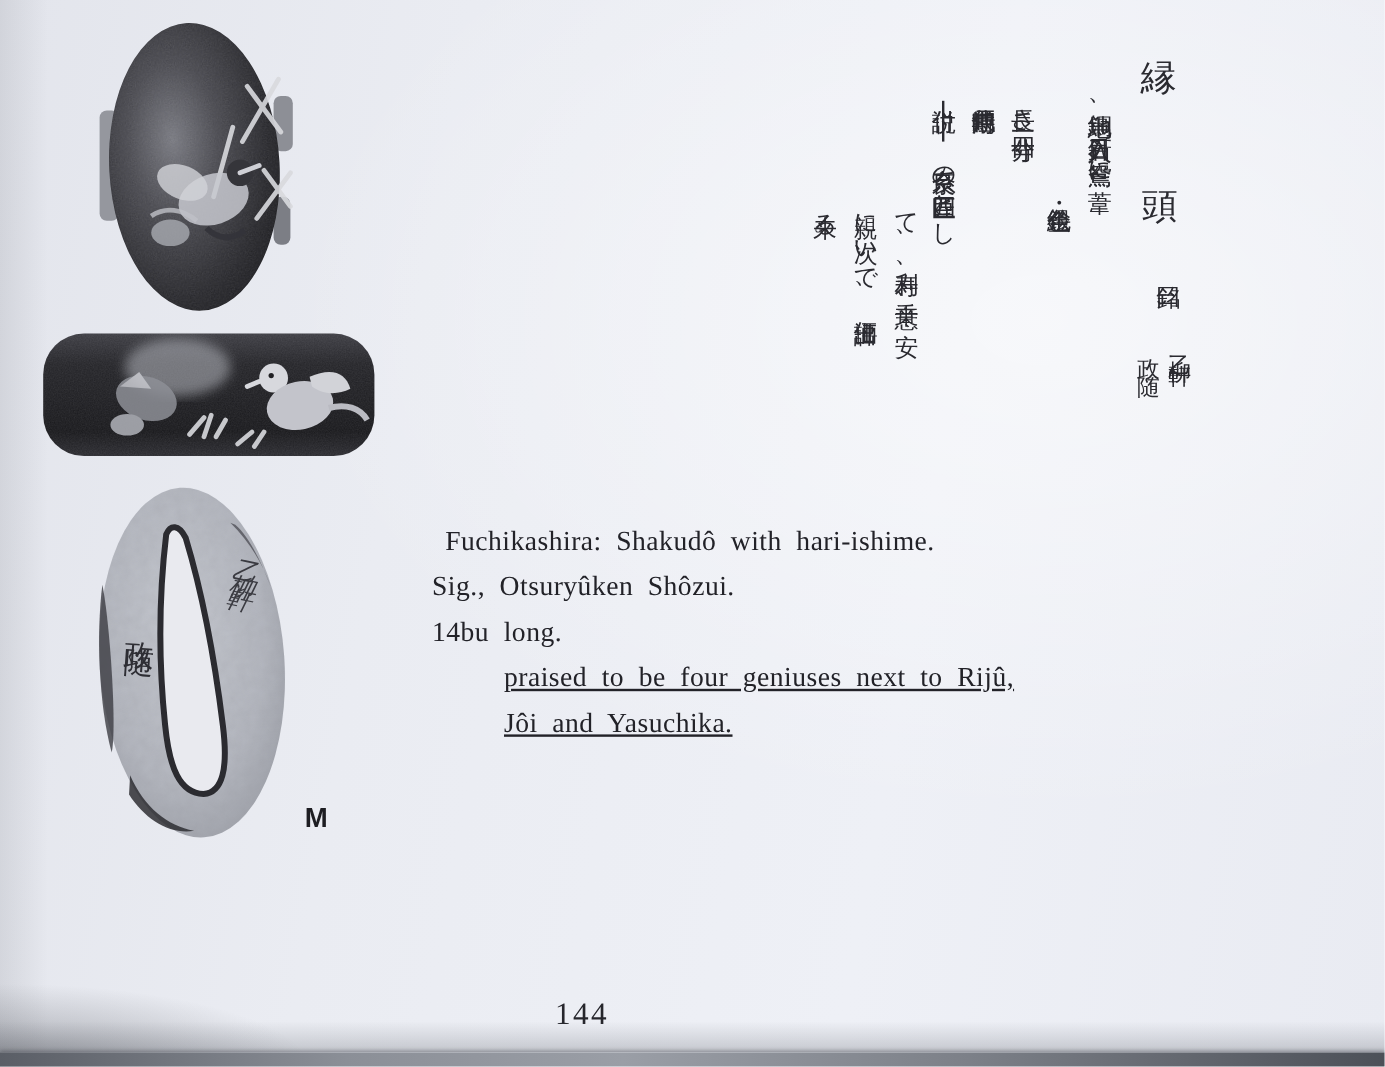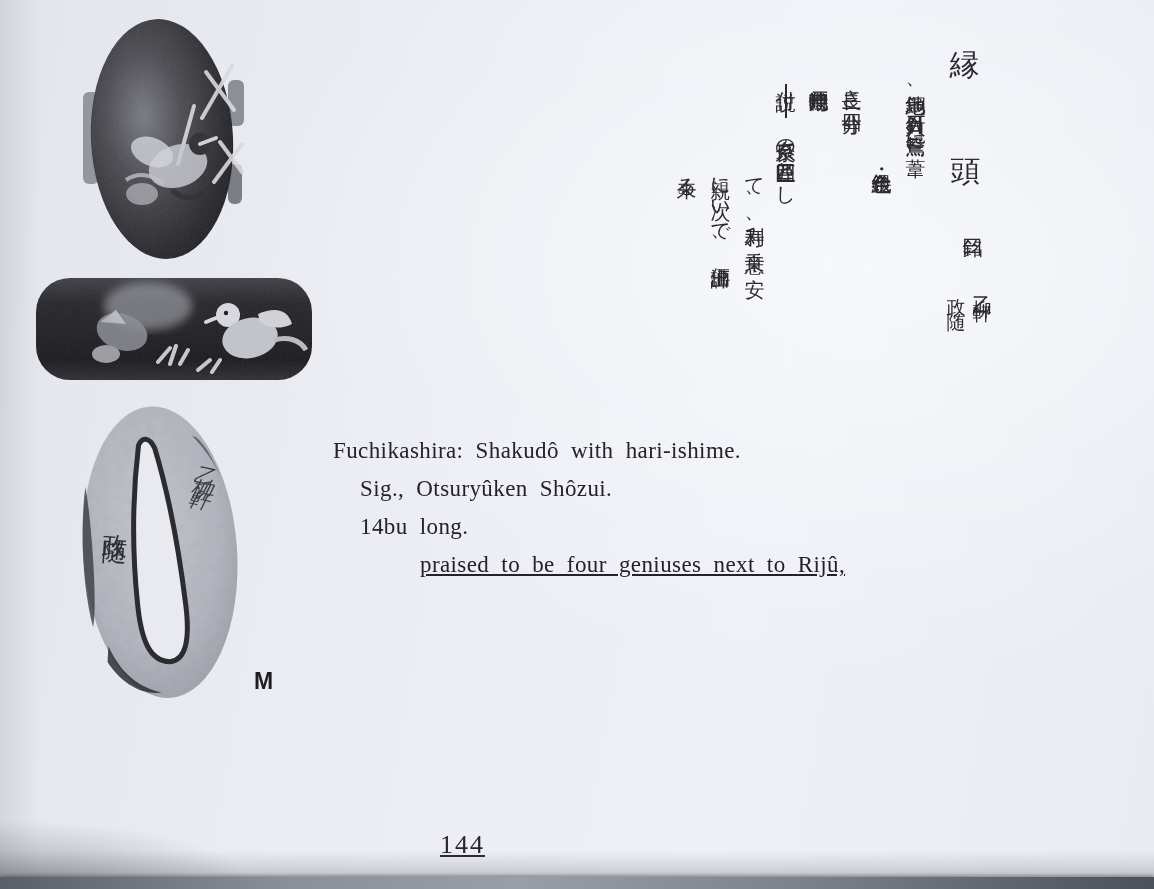--- a/index.html
+++ b/index.html
@@ -40,32 +40,32 @@
   .en-block{
     position:absolute;left:333px;top:432px;width:600px;
   }
   .en-line{
     font-size:23px;
     line-height:38px;
     letter-spacing:0.4px;
     word-spacing:6px;
     color:#222228;
   }
-  .ind0{padding-left:0;}
+  .ind0{padding-left:0;margin-left:38px;}
   .ind1{padding-left:27px;}
   .ind2{padding-left:87px;text-decoration:underline;}
   
   .m-label{
     position:absolute;left:254px;top:668px;
     font-family:"Liberation Sans", sans-serif;
     font-weight:bold;font-size:23px;color:#1d1d22;
   }
   .page-number{
     position:absolute;left:440px;top:830px;width:90px;
-    text-align:left;font-size:26px;letter-spacing:2px;color:#26262c;text-decoration:underline;
+    text-align:center;font-size:26px;letter-spacing:2px;color:#26262c;
   }
   
   .photo{position:absolute;}
   .plate-sig{
     position:absolute;
     writing-mode:vertical-rl;
     text-orientation:upright;
     font-family:"Liberation Serif", serif;
     color:#2e2e34;
   }
@@ -225,20 +225,21 @@
 
   <div class="vcol jp20 sp-2" style="left:744px;top:164px;">て、利寿、乗意、安</div>
   <div class="vcol jp20" style="left:710px;top:164px;">親に次いで、評価出</div>
   <div class="vcol jp20" style="left:676px;top:164px;">来る。</div>
 
   <div class="en-block">
     <div class="en-line ind0">Fuchikashira: Shakudô with hari-ishime.</div>
     <div class="en-line ind1">Sig., Otsuryûken Shôzui.</div>
     <div class="en-line ind1">14bu long.</div>
     <div class="en-line ind2">praised to be four geniuses next to Rijû,</div>
+    <div class="en-line ind2">Jôi and Yasuchika.</div>
   </div>
 
   <div class="m-label">M</div>
   <div class="page-number">144</div>
 
   <div class="left-shade"></div>
   <div class="bottom-fade"></div>
   <div class="corner-shade"></div>
   <div class="bottom-edge"></div>
 

